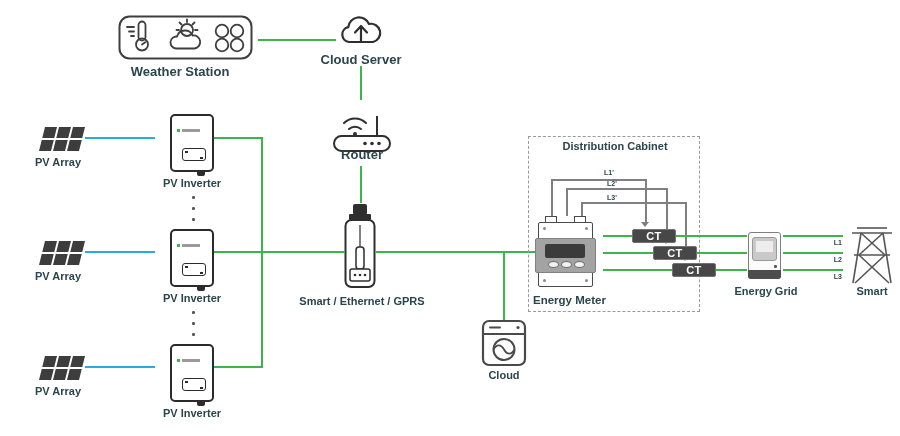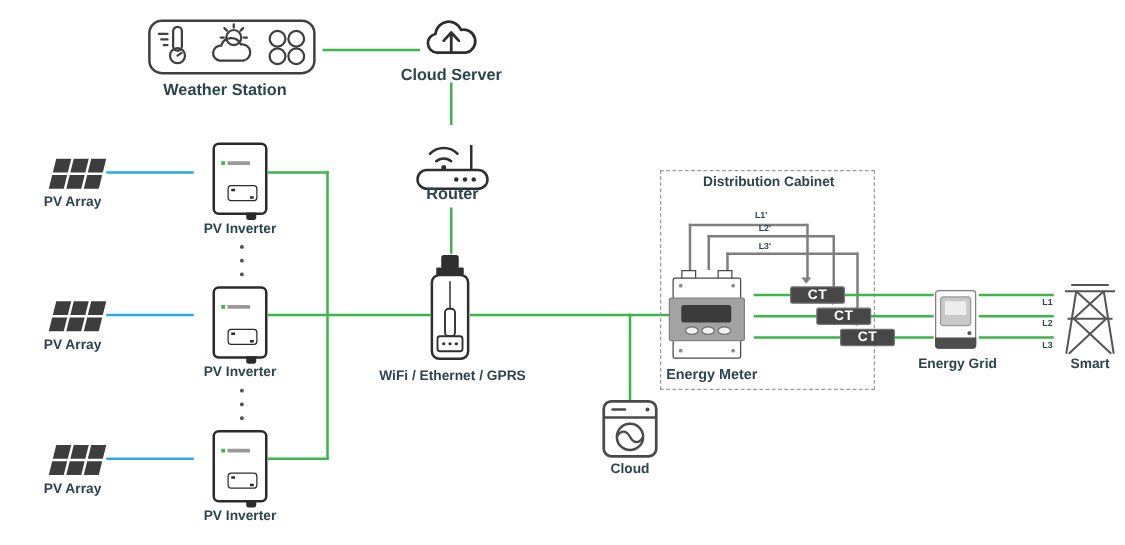--- a/index.html
+++ b/index.html
@@ -122,21 +122,21 @@
     <rect x="11" y="1" width="14" height="11" rx="2" fill="#2f2f2f"></rect>
     <rect x="7" y="11" width="22" height="6" rx="1" fill="#2f2f2f"></rect>
     <rect x="3.5" y="17" width="29" height="67" rx="6" fill="#fff" stroke="#2f2f2f" stroke-width="2"></rect>
     <line x1="18" y1="22" x2="18" y2="46" stroke="#2f2f2f" stroke-width="1.2"></line>
     <rect x="14" y="44" width="8" height="22" rx="3" fill="#fff" stroke="#2f2f2f" stroke-width="1.5"></rect>
     <rect x="8" y="66" width="20" height="12" rx="2" fill="#fff" stroke="#2f2f2f" stroke-width="1.5"></rect>
     <circle cx="13" cy="72" r="1.3" fill="#2f2f2f"></circle>
       <circle cx="18" cy="72" r="1.3" fill="#2f2f2f"></circle>
     <circle cx="23" cy="72" r="1.3" fill="#2f2f2f"></circle>
   </svg>
-  <div class="lbl lg ctr" style="left:362px;top:295px;">WiFi / Ethernet / GPRS</div>
+  <div class="lbl lg ctr" style="left:362px;top:295px;">Smart / Ethernet / GPRS</div>
 
   <div class="h blue" style="left:85px;top:137px;width:70px;"></div>
   <div class="h blue" style="left:85px;top:251px;width:70px;"></div>
   <div class="h blue" style="left:85px;top:366px;width:70px;"></div>
 
   <svg class="icon" style="left:38px;top:126px;" width="48" height="26" viewBox="0 0 48 26">
     <g transform="translate(7,1) skewX(-14)" fill="#3d3d3d">
       <rect x="0" y="0" width="12" height="11"></rect>
         <rect x="14" y="0" width="12" height="11"></rect>
         <rect x="28" y="0" width="12" height="11"></rect>

